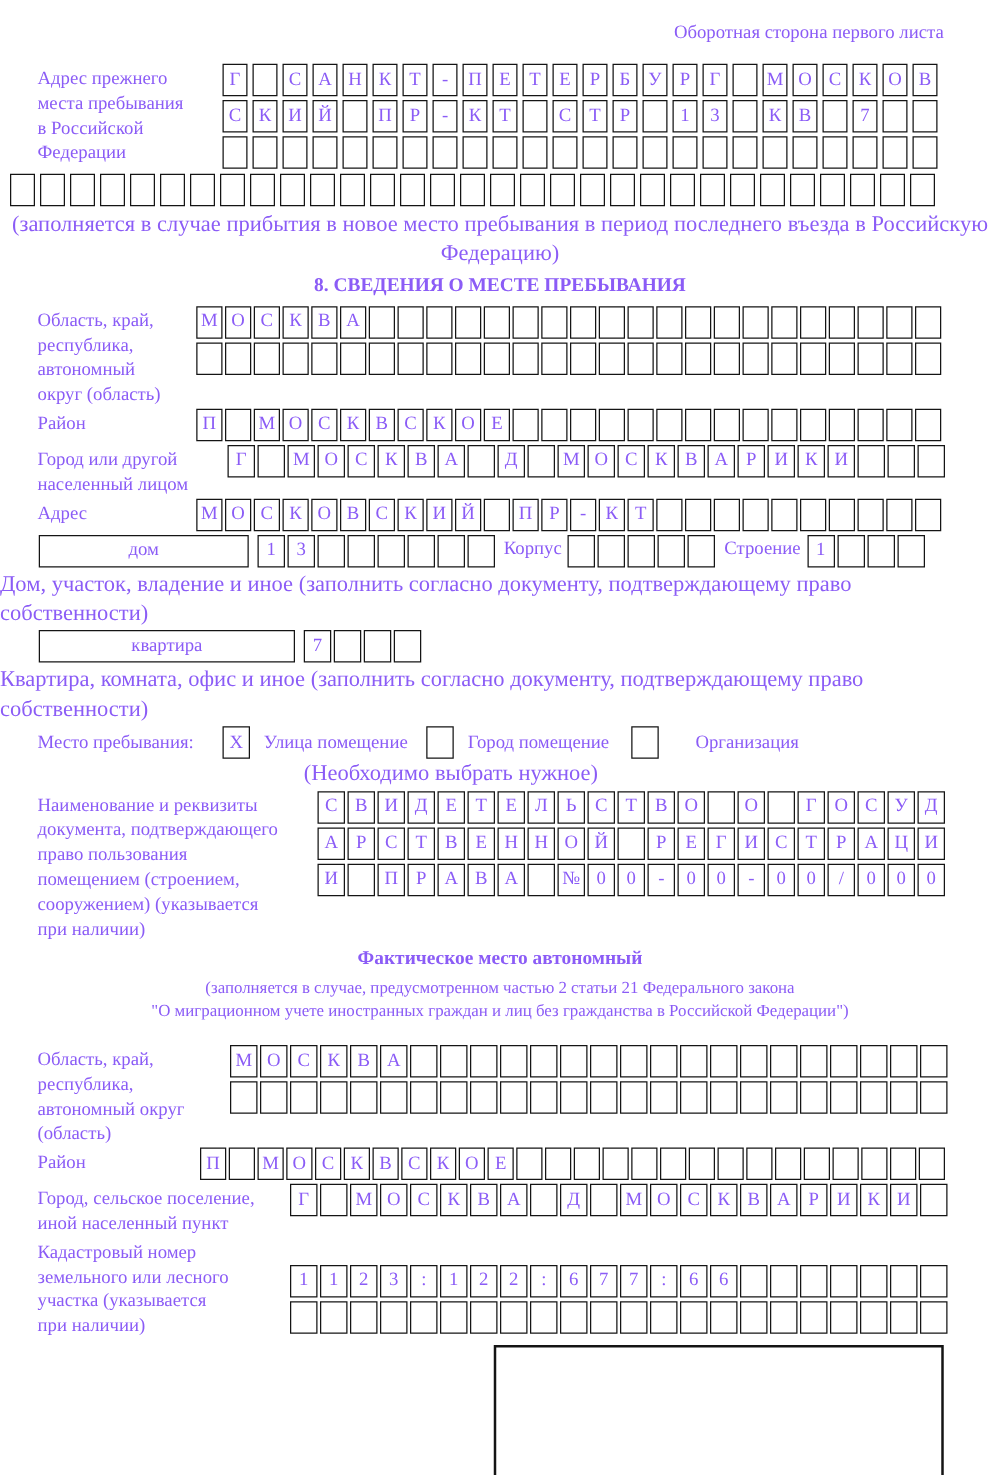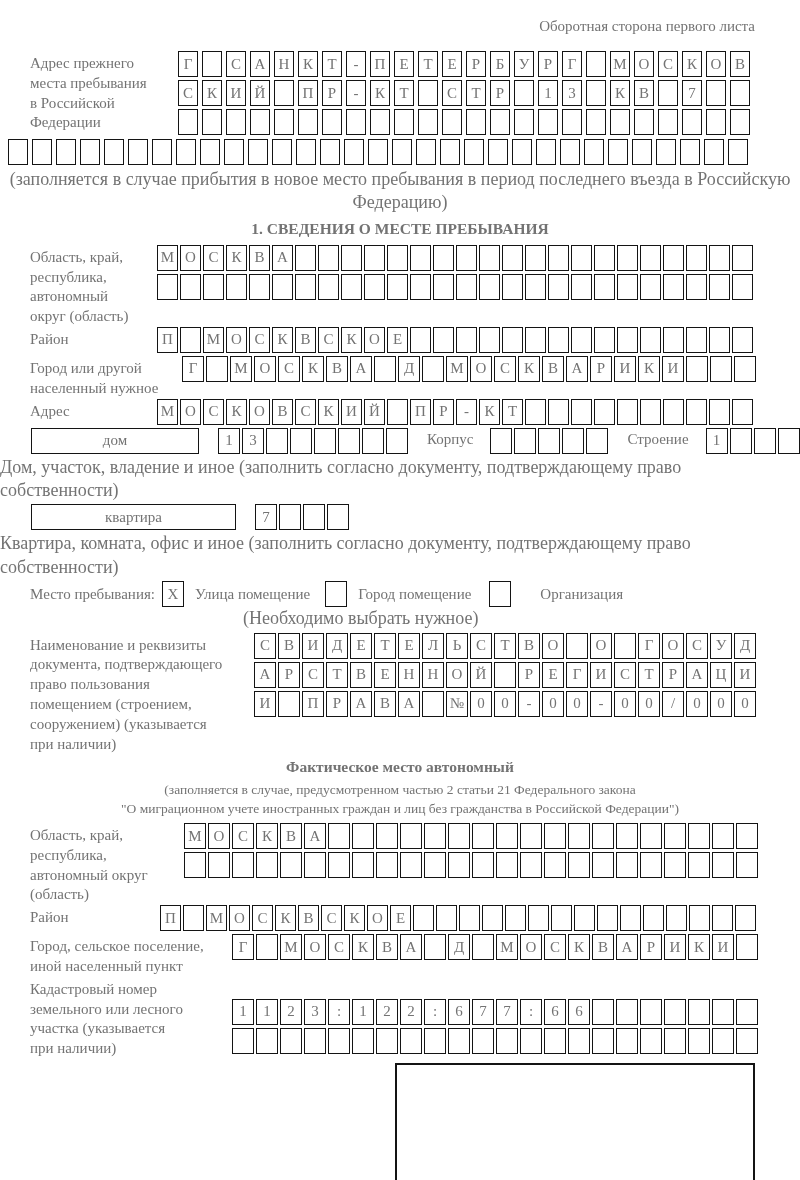--- a/index.html
+++ b/index.html
@@ -1,17 +1,17 @@
 <!DOCTYPE html>
 <html><head>
 <meta charset="utf-8">
 <style>
   html,body { margin:0; padding:0; background:#fff; }
   .page {
-    width:800px; height:1180px; background:#fff; color:#737373;
+    width:800px; height:1180px; background:#fff; color:#8b5cf6;
     font-family:"Liberation Serif", serif; font-size:15px;
     overflow:hidden; position:relative;
   }
   .hdr { text-align:right; padding:18px 45px 0 0; font-size:15px; }
 
   .flexrow { display:flex; align-items:flex-start; }
   .lbl { white-space:pre-line; line-height:1.32; padding-top:3px; flex:0 0 auto; }
   .rows { flex:0 0 auto; }
 
   .boxrow { display:flex; margin-bottom:3px; }
@@ -33,30 +33,30 @@
   .sec-title { font-weight:bold; text-align:center; font-size:15.5px; margin:5px 0 7px; }
 
   .widebox {
     box-sizing:border-box; height:26px; border:1.6px solid #141414;
     display:flex; align-items:center; justify-content:center;
     margin-right:7px; flex:0 0 auto;
   }
   .inl-lbl { padding:3px 5px 0 5px; flex:0 0 auto;text-align:center; }
 
   .pl30 { padding-left:30px; }
-  .pl31 { padding-left:31px;gap:12px; }
+  .pl31 { padding-left:31px; }
   .pl35 { }
 
   .mb2 { margin-bottom:2px; }
 
   .stayrow { align-items:center; }
   .stayrow .cbox { margin:0; }
   .opt { padding:0 0 0 11px; }
 
-  .facts-cap { white-space:pre-line; text-align:center; font-size:13.5px; line-height:1.4; margin-bottom:4px; }
+  .facts-cap { white-space:pre-line; text-align:center; font-size:13.5px; line-height:1.4; margin-bottom:17px; }
 
   .bigbox {
     box-sizing:border-box; width:360px; height:175px;
     border:2px solid #141414; margin:4px 0 0 395px; background:#fff;
   }
   .mark-caption {
     width:372px; margin:7px 0 0 390px; text-align:center;
     font-size:14px; line-height:1.38;
   }
 </style>
@@ -181,21 +181,21 @@
       <span class="cbox"></span>
       <span class="cbox"></span>
       <span class="cbox"></span>
       <span class="cbox"></span>
       <span class="cbox"></span>
       <span class="cbox"></span>
       <span class="cbox"></span>
     </div>
   <div class="caption center mb2">(заполняется в случае прибытия в новое место пребывания в период последнего въезда в Российскую Федерацию)</div>
 
-  <div class="sec-title">1. СВЕДЕНИЯ О МЕСТЕ ПРЕБЫВАНИЯ</div>
+  <div class="sec-title">8. СВЕДЕНИЯ О МЕСТЕ ПРЕБЫВАНИЯ</div>
 
   <div class="flexrow pl30">
     <div class="lbl" style="width:127px">Область, край,
 республика,
 автономный
 округ (область)</div>
     <div class="rows">
       <div class="boxrow w21">
           <span class="cbox">М</span>
           <span class="cbox">О</span>
@@ -282,21 +282,21 @@
         <span class="cbox"></span>
         <span class="cbox"></span>
         <span class="cbox"></span>
         <span class="cbox"></span>
         <span class="cbox"></span>
       </div>
   </div>
 
   <div class="flexrow pl30">
     <div class="lbl" style="width:152px">Город или другой
-населенный нужное</div>
+населенный лицом</div>
     <div class="boxrow">
         <span class="cbox">Г</span>
         <span class="cbox"></span>
         <span class="cbox">М</span>
         <span class="cbox">О</span>
         <span class="cbox">С</span>
         <span class="cbox">К</span>
         <span class="cbox">В</span>
         <span class="cbox">А</span>
         <span class="cbox"></span>
@@ -385,21 +385,21 @@
     <div class="boxrow" style="margin-bottom:0">
         <span class="cbox">7</span>
         <span class="cbox"></span>
         <span class="cbox"></span>
         <span class="cbox"></span>
       </div>
   </div>
   <div class="caption pl35 mb2">Квартира, комната, офис и иное (заполнить согласно документу, подтверждающему право собственности)</div>
 
   <div class="flexrow stayrow pl30">
-    <div style="margin-right:7px">Место пребывания:</div>
+    <div style="margin-right:23px">Место пребывания:</div>
     <span class="cbox">X</span>
     <span class="opt" style="padding-right:15px">Улица помещение</span>
     <span class="cbox"></span>
     <span class="opt" style="padding-right:18px">Город помещение</span>
     <span class="cbox"></span>
     <span class="opt" style="padding-left:29px">Организация</span>
   </div>
   <div class="caption mb2" style="margin-left:243px">(Необходимо выбрать нужное)</div>
 
   <div class="flexrow pl30">

